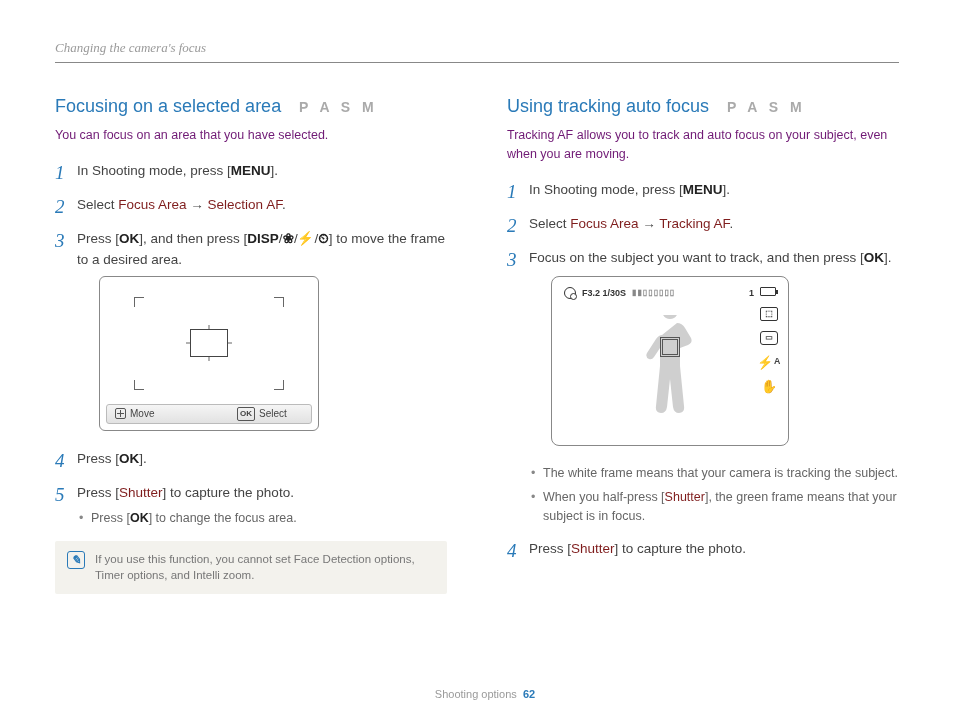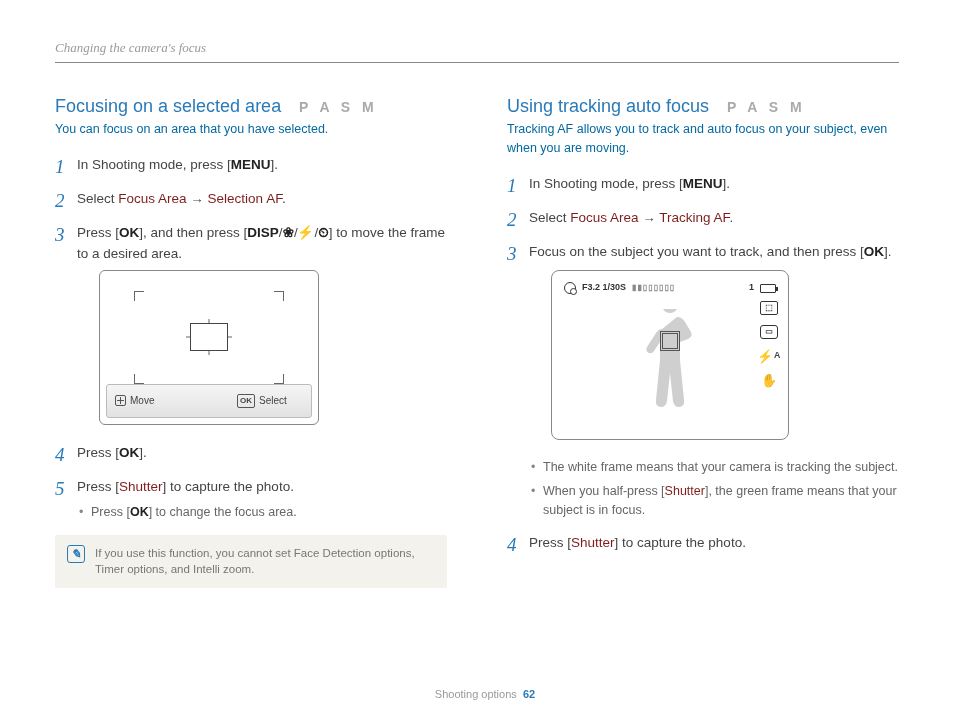--- a/index.html
+++ b/index.html
@@ -11,21 +11,21 @@
     color: #4a4a4a;
     padding: 40px 55px 30px 55px;
     position: relative;
   }
   .top-header { color: #9a9a9a; font-size: 13px; font-style: italic; margin-bottom: 6px; font-family: Georgia, serif;}
   .hr { border: none; border-top: 1px solid #888; margin-bottom: 30px; }
   .cols { display: flex; gap: 60px; }
   .col { flex: 1; font-size: 13.5px; line-height: 1.5; color: #444;}
   .h2 { color: #2a7ab8; font-size: 18px; font-weight: 400; display: inline; }
   .mode-tags { color: #aaa; letter-spacing: 4px; font-size: 14px; margin-left: 14px; font-weight: 600;}
-  .intro { color: #0369a1; font-size: 12.5px; margin-top: 0; margin-bottom: 16px; }
+  .intro { color: #701a75; font-size: 12.5px; margin-top: 6px; margin-bottom: 16px; }
   ol.steps { list-style: none; counter-reset: step; }
   ol.steps > li { counter-increment: step; position: relative; padding-left: 22px; margin-bottom: 14px; font-size: 13.5px; color:#444;}
   ol.steps > li::before {
     content: counter(step);
     position: absolute; left: 0; top: -2px;
     color: #2a7ab8; font-family: Georgia, 'Times New Roman', serif;
     font-style: italic; font-size: 19px; font-weight: 400;
   }
   .bold { font-weight: 400; color: #7f1d1d; }
   .key { font-weight: 700; font-family: Arial; padding: 0 0; color:#222;}
@@ -51,39 +51,39 @@
   .tr{top:20px; right:34px; border-width:1.5px 1.5px 0 0;}
   .bl{bottom:40px; left:34px; border-width:0 0 1.5px 1.5px;}
   .br{bottom:40px; right:34px; border-width:0 1.5px 1.5px 0;}
   .focus-box { position:absolute; top:52px; left:50%; transform:translateX(-50%); width:38px; height:28px; border:1.5px solid #444;}
   .tick { position:absolute; background:#666;}
   .focus-box .tt{top:-5px;left:50%;width:1px;height:4px;transform:translateX(-50%);}
   .focus-box .tb{bottom:-5px;left:50%;width:1px;height:4px;transform:translateX(-50%);}
   .focus-box .tl2{left:-5px;top:50%;height:1px;width:4px;transform:translateY(-50%);}
   .focus-box .tr2{right:-5px;top:50%;height:1px;width:4px;transform:translateY(-50%);}
   .screen-bar {
-    position:absolute; bottom:6px; left:6px; right:6px; height:34px;
+    position:absolute; bottom:6px; left:6px; right:6px; height:20px;
     background:linear-gradient(#f5f5f5,#e2e2e2); border:1px solid #bbb; border-radius:3px;
     display:flex; align-items:center; font-size:10px; color:#444;
   }
   .screen-bar .grp{ display:flex; align-items:center; gap:4px;}
   .screen-bar .grp.left{flex:1; padding-left:8px;}
   .screen-bar .grp.right{flex:1; justify-content:center;}
   .nav-pad { width:11px; height:11px; border:1px solid #555; border-radius:2px; position:relative;}
   .nav-pad::before,.nav-pad::after{content:"";position:absolute;background:#555;}
   .nav-pad::before{top:4px;left:1px;right:1px;height:1px;}
   .nav-pad::after{left:4px;top:1px;bottom:1px;width:1px;}
   .ok-sm { border:1px solid #555; border-radius:2px; padding:0 2px; font-size:8px; font-weight:bold;}
   
   .screen2 {
     width: 238px; height: 170px; border: 1px solid #888; border-radius: 8px;
     margin: 8px 0 18px 22px; position: relative; background:#fff; padding:10px;
   }
   .screen2 .topline { position:absolute; top:10px; left:12px; right:12px; display:flex; justify-content:space-between; font-size:9px; font-weight:bold; color:#333; align-items:center;}
-  .screen2 .topline .info{display:flex; gap:6px; align-items:center;}
+  .screen2 .topline .info{display:flex; gap:6px; }
   .auto-ic{width:12px;height:12px;border-radius:50%;border:1.2px solid #333;position:relative;}
   .auto-ic::after{content:"";position:absolute;right:-2px;bottom:-2px;width:5px;height:5px;border-radius:50%;border:1.2px solid #333;background:#fff;}
   .dots{letter-spacing:1px; color:#888; font-size:8px;}
   .batt{width:16px;height:9px;border:1.2px solid #333;border-radius:1px;position:relative;}
   .batt::after{content:"";position:absolute;right:-3px;top:2px;width:2px;height:4px;background:#333;}
   .side-icons{position:absolute; right:10px; top:30px; display:flex; flex-direction:column; gap:10px;}
   .side-icons .ic{width:18px;height:14px;border:1.2px solid #333;border-radius:2px;display:flex;align-items:center;justify-content:center;font-size:8px;font-weight:bold;}
   .side-icons .ic.rnd{border-radius:3px;}
   .figure { position:absolute; top:38px; left:50%; transform:translateX(-50%); }
   .figure svg{display:block;}

